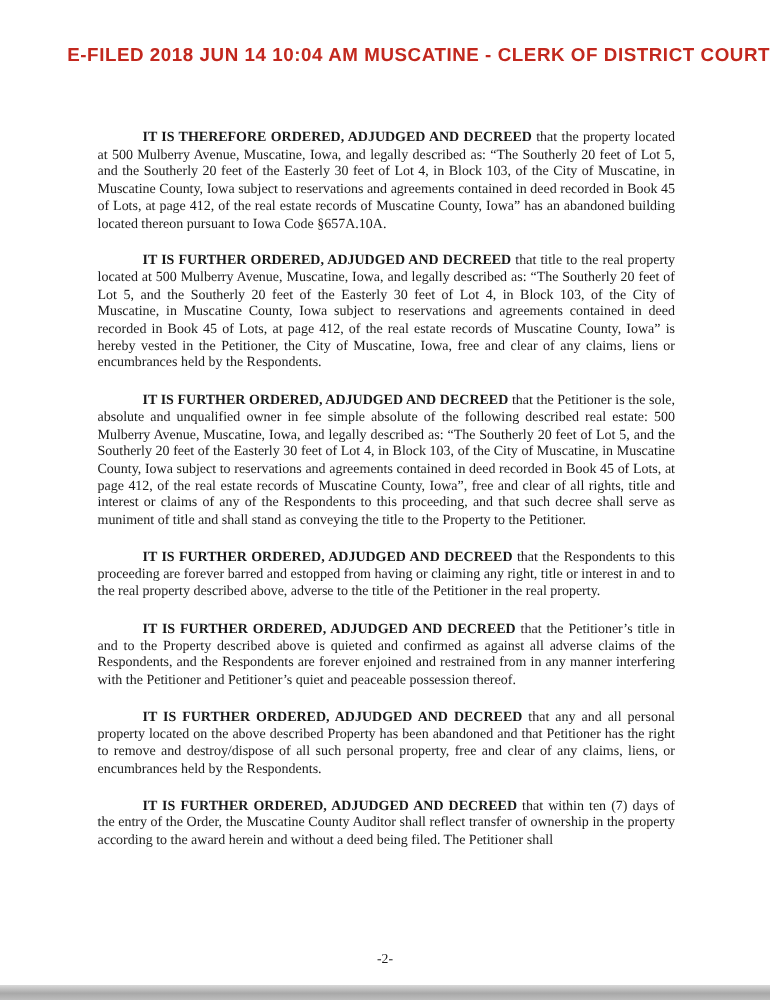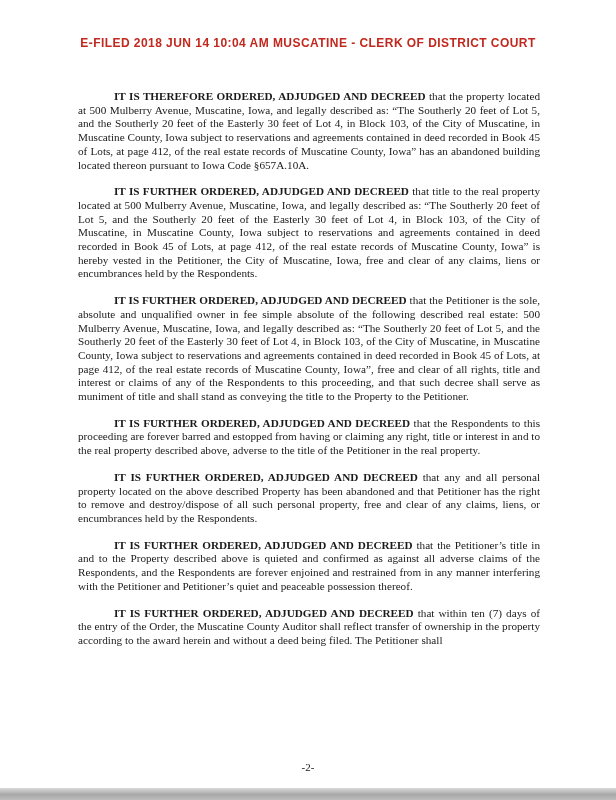--- a/index.html
+++ b/index.html
@@ -10,39 +10,39 @@
     background: #ffffff;
     overflow: hidden;
     font-family: "Liberation Serif", serif;
     color: #1a1a1a;
   }
   .stamp {
     position: absolute;
     top: 36px;
     left: 0;
     right: 0;
-    text-align: center;
+    text-align: right;
     font-family: "Liberation Sans", sans-serif;
-    font-size: 12px;
+    font-size: 15px;
     font-weight: bold;
     letter-spacing: 0.45px;
     color: #c2281e;
     white-space: nowrap;
   }
   .content {
     position: absolute;
     top: 88px;
     left: 78px;
     width: 462px;
     text-align: justify;
     font-size: 11.2px;
     line-height: 13.7px;
   }
   .content p {
-    margin: 2px 0 13px 0;
+    margin: 16px 0 13px 0;
     text-indent: 36px;
   }
   .lead { font-weight: bold; }
   .pageno {
     position: absolute;
     top: 761px;
     left: 0;
     right: 0;
     text-align: center;
     font-size: 11px;
@@ -61,22 +61,22 @@
 
 <div class="viewer">
 
   <div class="stamp">E-FILED  2018 JUN 14 10:04 AM MUSCATINE - CLERK OF DISTRICT COURT</div>
 
   <div class="content">
     <p><span class="lead">IT IS THEREFORE ORDERED, ADJUDGED AND DECREED</span><span> that the property located at 500 Mulberry Avenue, Muscatine, Iowa, and legally described as: “The Southerly 20 feet of Lot 5, and the Southerly 20 feet of the Easterly 30 feet of Lot 4, in Block 103, of the City of Muscatine, in Muscatine County, Iowa subject to reservations and agreements contained in deed recorded in Book 45 of Lots, at page 412, of the real estate records of Muscatine County, Iowa” has an abandoned building located thereon pursuant to Iowa Code §657A.10A.</span></p>
     <p><span class="lead">IT IS FURTHER ORDERED, ADJUDGED AND DECREED</span><span> that title to the real property located at 500 Mulberry Avenue, Muscatine, Iowa, and legally described as: “The Southerly 20 feet of Lot 5, and the Southerly 20 feet of the Easterly 30 feet of Lot 4, in Block 103, of the City of Muscatine, in Muscatine County, Iowa subject to reservations and agreements contained in deed recorded in Book 45 of Lots, at page 412, of the real estate records of Muscatine County, Iowa” is hereby vested in the Petitioner, the City of Muscatine, Iowa, free and clear of any claims, liens or encumbrances held by the Respondents.</span></p>
     <p><span class="lead">IT IS FURTHER ORDERED, ADJUDGED AND DECREED</span><span> that the Petitioner is the sole, absolute and unqualified owner in fee simple absolute of the following described real estate: 500 Mulberry Avenue, Muscatine, Iowa, and legally described as: “The Southerly 20 feet of Lot 5, and the Southerly 20 feet of the Easterly 30 feet of Lot 4, in Block 103, of the City of Muscatine, in Muscatine County, Iowa subject to reservations and agreements contained in deed recorded in Book 45 of Lots, at page 412, of the real estate records of Muscatine County, Iowa”, free and clear of all rights, title and interest or claims of any of the Respondents to this proceeding, and that such decree shall serve as muniment of title and shall stand as conveying the title to the Property to the Petitioner.</span></p>
     <p><span class="lead">IT IS FURTHER ORDERED, ADJUDGED AND DECREED</span><span> that the Respondents to this proceeding are forever barred and estopped from having or claiming any right, title or interest in and to the real property described above, adverse to the title of the Petitioner in the real property.</span></p>
+    <p><span class="lead">IT IS FURTHER ORDERED, ADJUDGED AND DECREED</span><span> that the Petitioner’s title in and to the Property described above is quieted and confirmed as against all adverse claims of the Respondents, and the Respondents are forever enjoined and restrained from in any manner interfering with the Petitioner and Petitioner’s quiet and peaceable possession thereof.</span></p>
     <p><span class="lead">IT IS FURTHER ORDERED, ADJUDGED AND DECREED</span><span> that any and all personal property located on the above described Property has been abandoned and that Petitioner has the right to remove and destroy/dispose of all such personal property, free and clear of any claims, liens, or encumbrances held by the Respondents.</span></p>
-    <p><span class="lead">IT IS FURTHER ORDERED, ADJUDGED AND DECREED</span><span> that the Petitioner’s title in and to the Property described above is quieted and confirmed as against all adverse claims of the Respondents, and the Respondents are forever enjoined and restrained from in any manner interfering with the Petitioner and Petitioner’s quiet and peaceable possession thereof.</span></p>
     <p><span class="lead">IT IS FURTHER ORDERED, ADJUDGED AND DECREED</span><span> that within ten (7) days of the entry of the Order, the Muscatine County Auditor shall reflect transfer of ownership in the property according to the award herein and without a deed being filed.  The Petitioner shall</span></p>
   </div>
 
   <div class="pageno">-2-</div>
 
   <div class="page-edge"></div>
 
 </div>
 
 </body></html>

